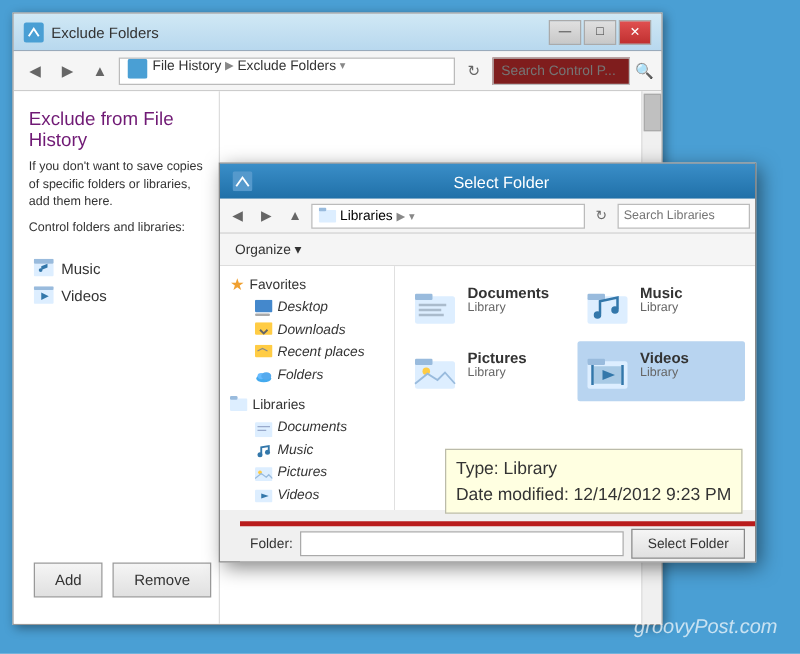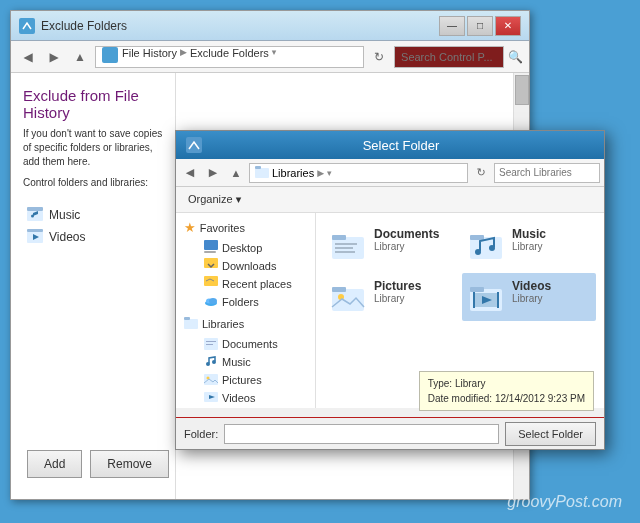--- a/index.html
+++ b/index.html
@@ -233,26 +233,27 @@
       padding: 3px 8px;
       font-size: 11px;
       color: #333;
       cursor: pointer;
     }
     .tree-children {
       padding-left: 20px;
     }
     .tree-item {
       display: flex;
-      align-items: flex-end;
+      align-items: flex-start;
       gap: 4px;
       padding: 2px 8px;
       font-size: 11px;
       color: #333;
       cursor: pointer;
+      font-style: italic;
     }
     .dialog-main {
       flex: 1;
       background: white;
       display: grid;
       grid-template-columns: 1fr 1fr;
       padding: 8px;
       gap: 4px;
       overflow-y: auto;
       align-content: start;
@@ -267,25 +268,25 @@
     }
     .folder-item.selected { background: #b8d4f0; }
     .folder-info { flex: 1; }
     .folder-name { font-size: 12px; color: #333; font-weight: bold; }
     .folder-type { font-size: 10px; color: #666; }
 
     
     .dialog-footer {
       position: absolute;
       bottom: 0;
-      left: 0;
+      left: 16px;
       right: 0;
       height: 32px;
       background: #f0f0f0;
-      border-top: 1px solid #b91c1c;
+      border-top: 4px solid #b91c1c;
       display: flex;
       align-items: center;
       padding: 0 8px;
       gap: 6px;
     }
     .folder-label {
       font-size: 11px;
       color: #333;
     }
     .folder-input {
@@ -307,21 +308,21 @@
     }
 
     
     .tooltip {
       position: absolute;
       bottom: 38px;
       right: 10px;
       background: #ffffe1;
       border: 1px solid #bba;
       padding: 4px 8px;
-      font-size: 10px;
+      font-size: 14px;
       color: #333;
       z-index: 20;
       line-height: 1.5;
     }
 
     
     .dialog-sidebar::-webkit-scrollbar { width: 8px; }
     .dialog-sidebar::-webkit-scrollbar-track { background: #f5f5f5; }
     .dialog-sidebar::-webkit-scrollbar-thumb { background: #ccc; border: 1px solid #bbb; }
   </style>

